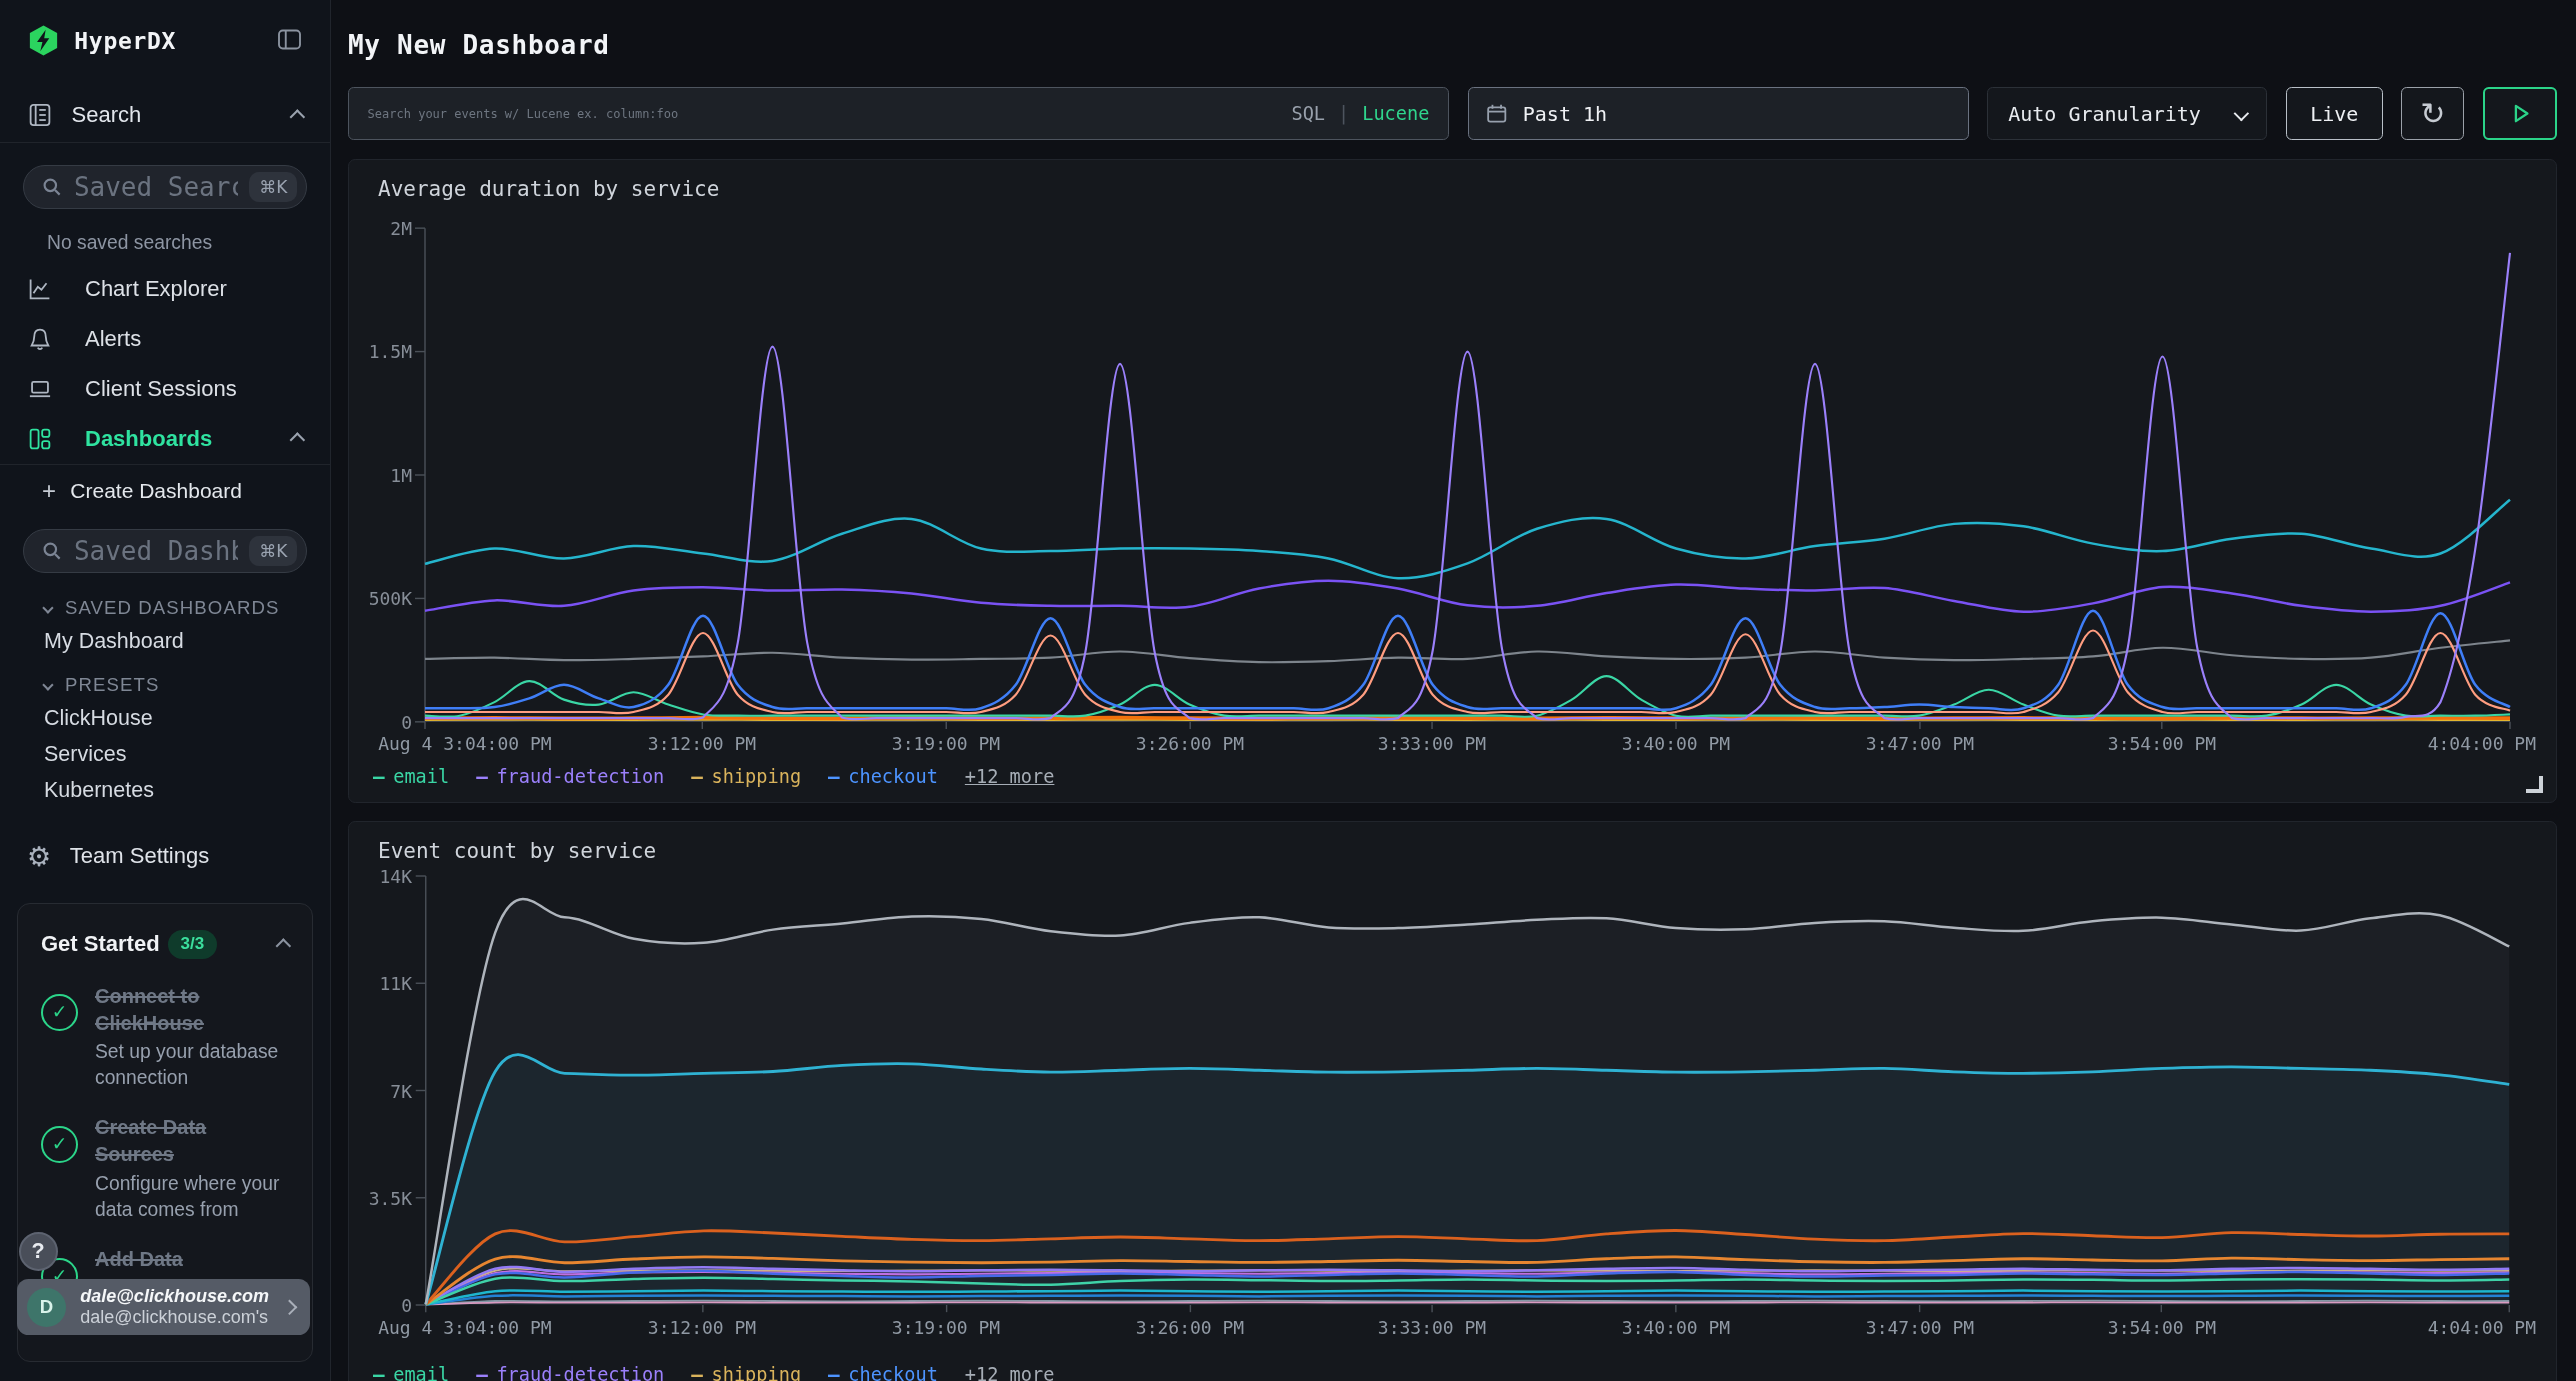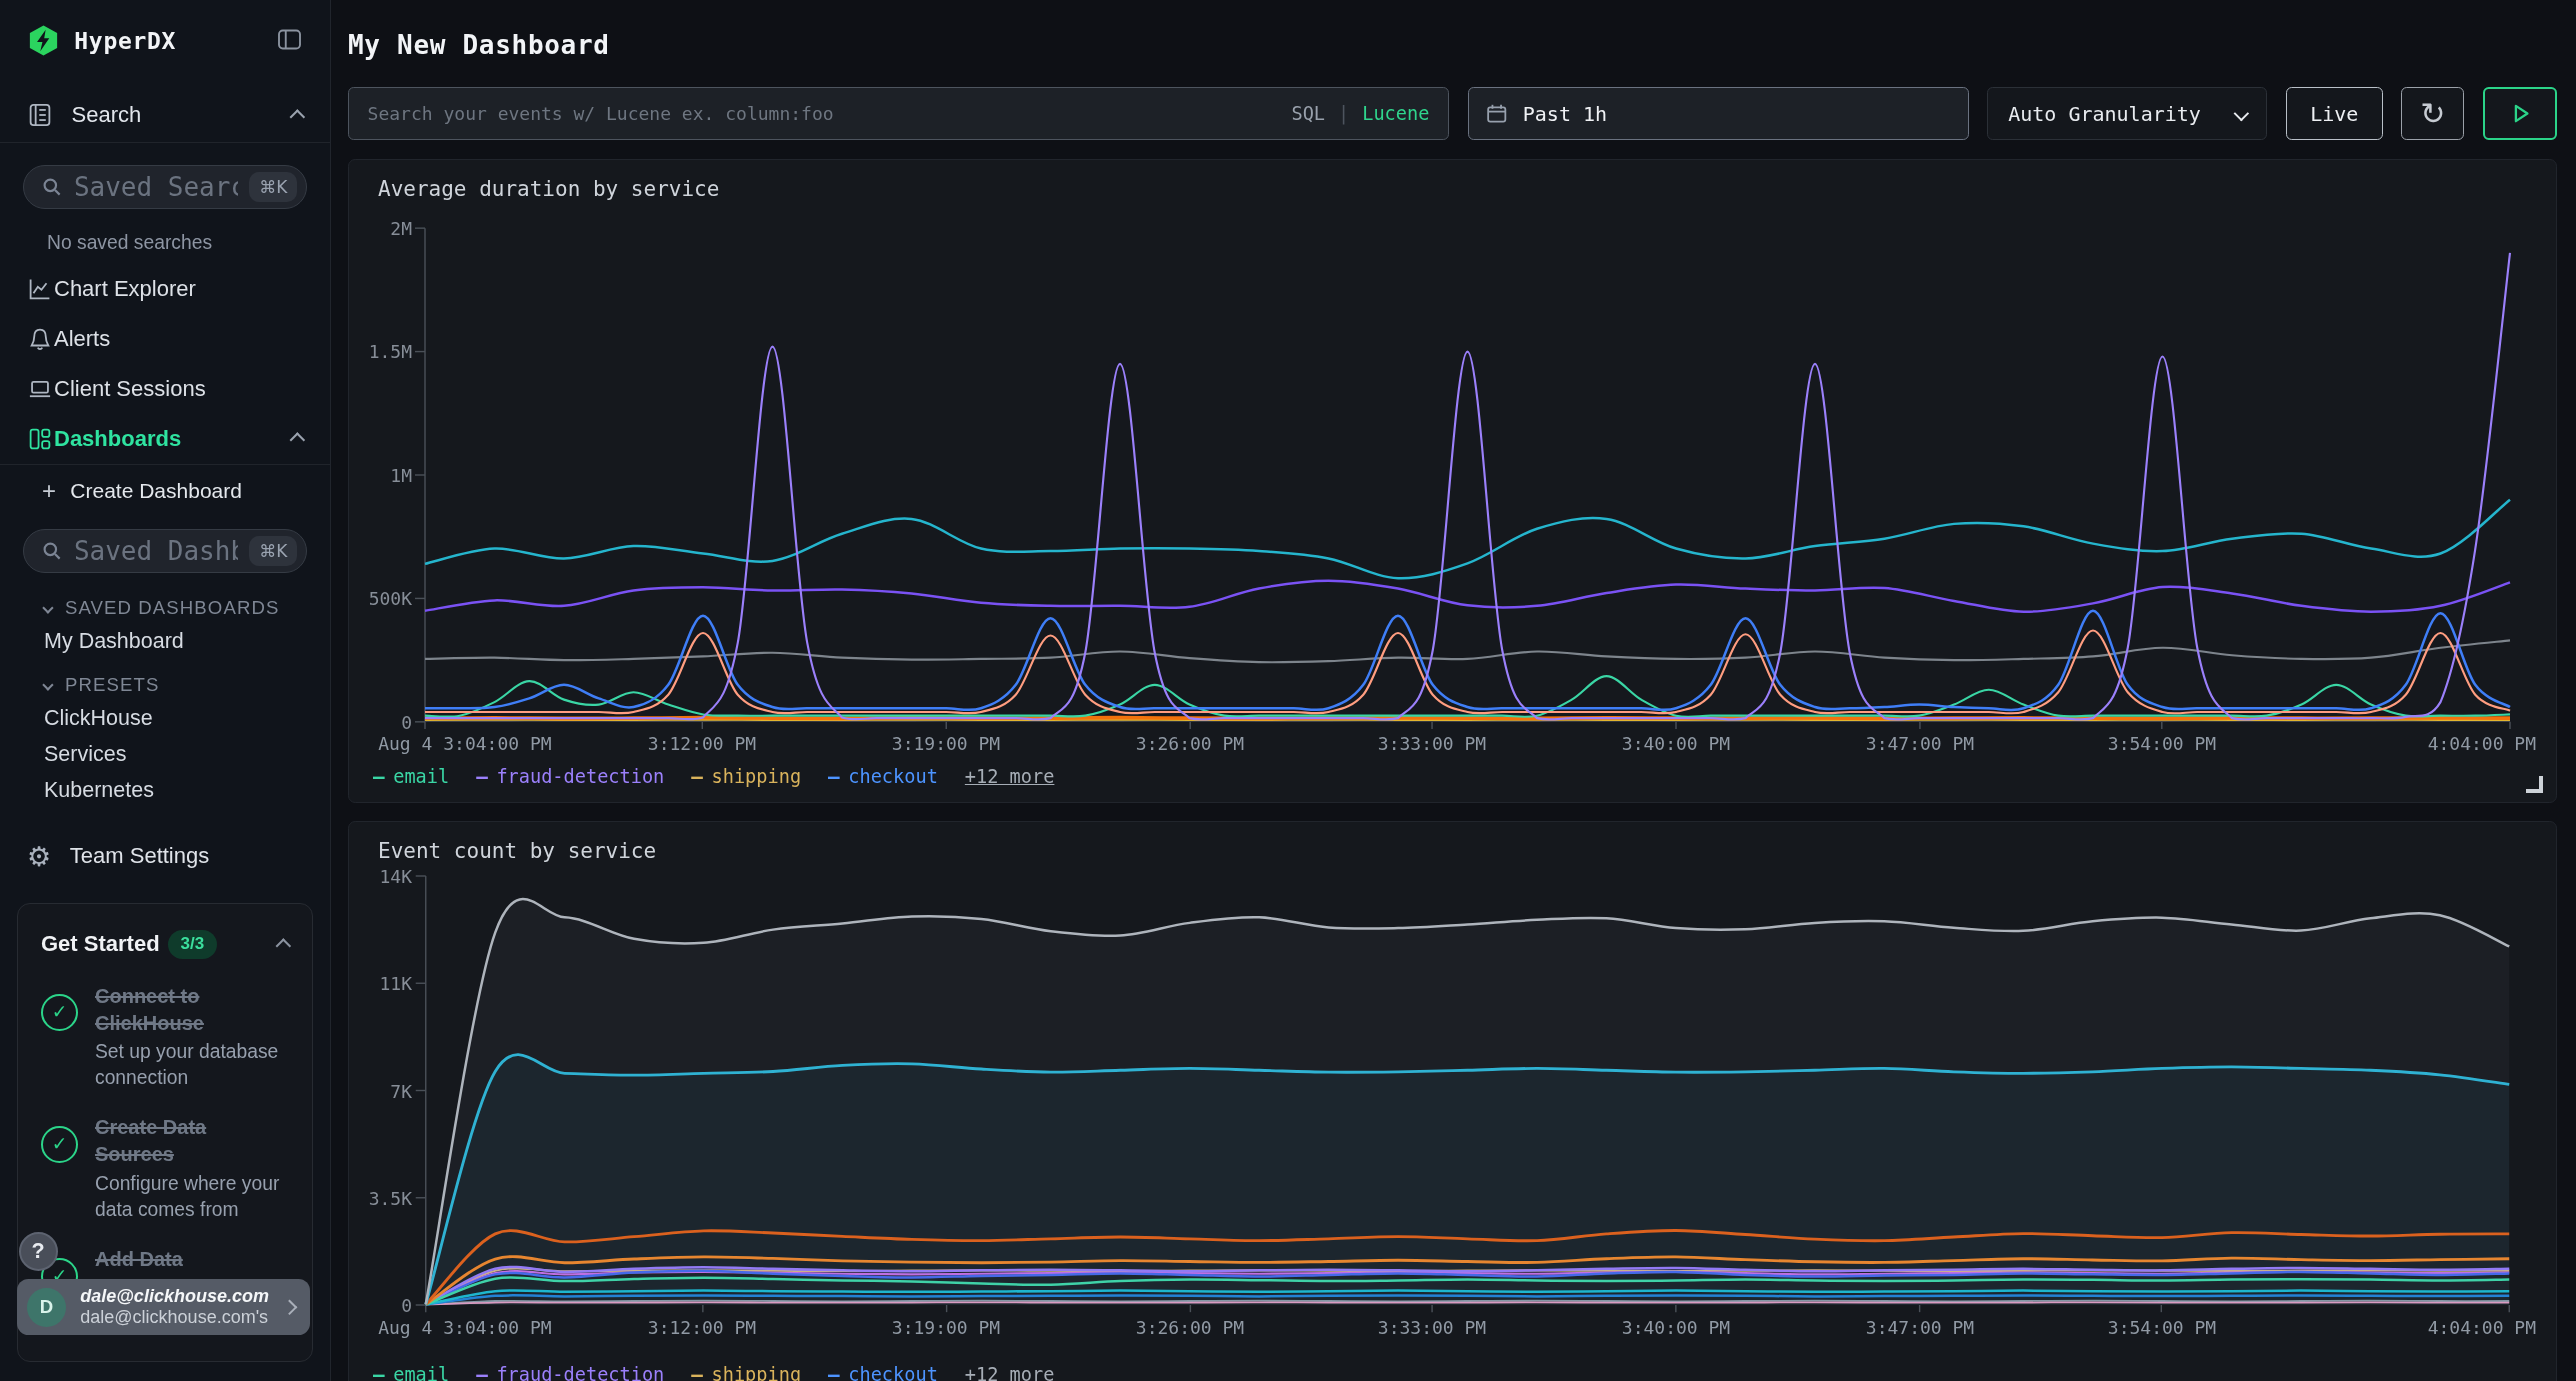--- a/index.html
+++ b/index.html
@@ -31,21 +31,21 @@
   .pill {
     margin:21.5px 23px 0; height:44px; border-radius:29px; background:#20242c; border:1.4px solid #353b44;
     display:flex; align-items:center; gap:11.4px; padding:0 8.6px 0 17px;
   }
   .pill input { flex:1; min-width:0; background:transparent; border:none; outline:none; color:#dfe3e9;
     font-family:"DejaVu Sans Mono","Liberation Mono",monospace; font-size:26px; }
   .pill input::placeholder { color:#6b7380; }
   .kbd { background:#2e333c; color:#9aa3b0; border-radius:10px; padding:5px 10px; font-size:17px;
     font-family:"DejaVu Sans","Liberation Sans",sans-serif; flex:none; }
   .no-saved { color:#8d95a3; font-size:19.3px; padding:23px 0 10px 47px; }
-  .nav-item { display:flex; align-items:center; gap:1px; padding:0 27px; height:50px; font-size:22px; color:#dde1e7; cursor:pointer; }
+  .nav-item { display:flex; align-items:center; gap:32px; padding:0 27px; height:50px; font-size:22px; color:#dde1e7; cursor:pointer; }
   .nav-item .nicon { color:#aeb6c2; display:flex; }
   .nav-item.active { color:#2fe3a0; font-weight:bold; }
   .nav-item.active .nicon { color:#2fe3a0; }
   .create-row { display:flex; align-items:center; gap:14.3px; padding:0 27px 0 42px; height:53px; font-size:21px; color:#e3e7ec; cursor:pointer; }
   .plus { font-size:24px; color:#c6ccd4; line-height:1; }
   .sub-head { display:flex; align-items:center; gap:13px; padding:0 27px 0 44px; height:31.5px; margin-top:18.6px;
     font-size:18.6px; color:#7f8795; letter-spacing:1.1px; cursor:pointer; }
   .sub-head .chev { color:#7f8795; }
   .sub-item { display:flex; align-items:center; padding-left:44px; height:36px; font-size:21.5px; color:#d6dbe2; cursor:pointer; }
   .team-row { display:flex; align-items:center; gap:18.6px; padding:0 27px; height:52px; margin-top:21.5px; font-size:22px; color:#dfe3e9; cursor:pointer; }
@@ -73,21 +73,21 @@
   .user-primary { font-size:18px; font-weight:bold; color:#f5f7f9; white-space:nowrap;font-style:italic; }
   .user-secondary { font-size:18px; color:#ccd1d8; white-space:nowrap; overflow:hidden; }
   .user-chip .chev { color:#aab0ba; }
 
   
   .main { flex:1; min-width:0; background:#0e1015; position:relative; }
   .main-title { padding:30px 0 0 17px; font-size:26px; color:#f2f4f7; letter-spacing:0.7px; }
   .toolbar { margin:27px 18.6px 0 17px; display:flex; gap:18.6px; height:53px; }
   .events-input { width:1101px; flex:none; background:#1d2127; border:1.4px solid #4d545e; border-radius:5.7px;
     display:flex; align-items:center; padding:0 18.6px; gap:13px; }
-  .events-input input { flex:1; min-width:0; background:transparent; border:none; outline:none; color:#dfe3e9; font-size:18px;
+  .events-input input { flex:1; min-width:0; background:transparent; border:none; outline:none; color:#dfe3e9; font-size:12px;
     font-family:"DejaVu Sans Mono","Liberation Mono",monospace; }
   .events-input input::placeholder { color:#6e7681; }
   .lang-sql { color:#99a1ac; font-size:18.6px; }
   .lang-sep { color:#4d545e; font-size:18.6px; }
   .lang-lucene { color:#2fd58d; font-size:18.6px; cursor:pointer; }
   .time-input { width:501px; flex:none; background:#1d2127; border:1.4px solid #6a7280; border-radius:5.7px;
     display:flex; align-items:center; gap:15.7px; padding:0 17px; font-size:20px; color:#f0f2f5; cursor:pointer; }
   .gran-select { width:280px; flex:none; background:#14171c; border:1.4px solid #2b3037; border-radius:5.7px;
     display:flex; align-items:center; justify-content:space-between; padding:0 20px; font-size:20px; color:#e8ebef; cursor:pointer; }
   .gran-select .chev { color:#e8ebef; }

